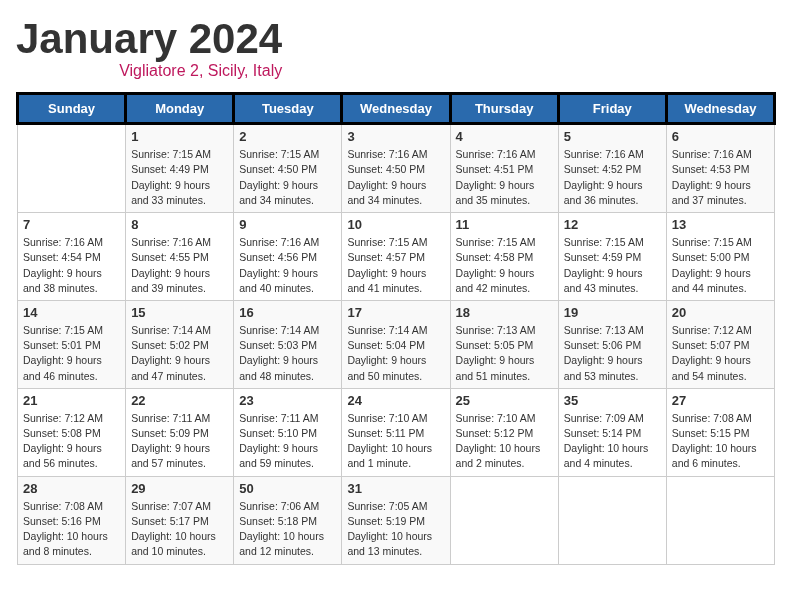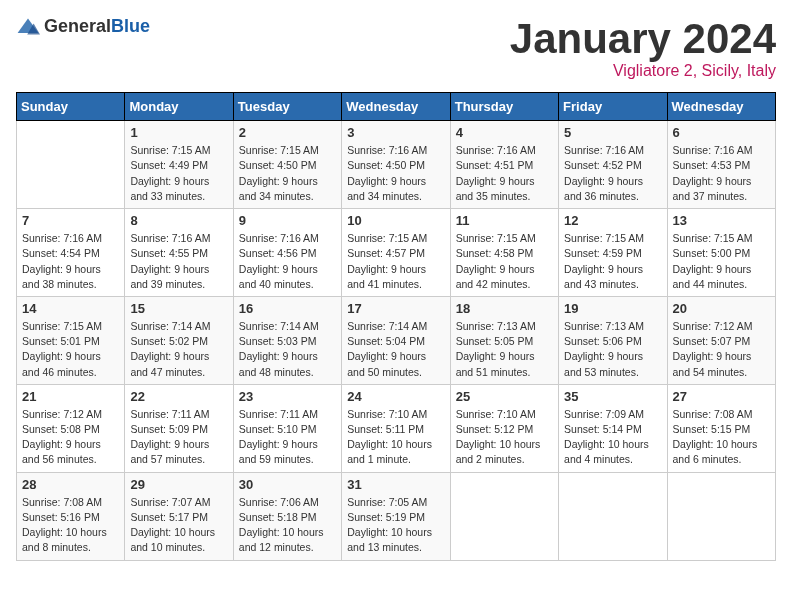--- a/index.html
+++ b/index.html
@@ -50,24 +50,24 @@
     }
     table {
       width: 100%;
       border-collapse: collapse;
       font-size: 11px;
     }
     thead tr th {
       background-color: #2a6aad;
       color: #fff;
       padding: 6px 4px;
-      text-align: left;
+      text-align: center;
       font-size: 13px;
       font-weight: bold;
-      border: 1px solid #000000;
+      border: 3px solid #000000;
     }
     tbody tr td {
       border: 1px solid #ccc;
       vertical-align: top;
       padding: 4px 5px;
       min-height: 80px;
       color: #333;
       background: #fff;
     }
     tbody tr:nth-child(odd) td {
@@ -85,29 +85,20 @@
       color: #333;
     }
     .empty-cell {
       background: #fff !important;
     }
   </style>
 </head>
 <body>
 
 <div class="header-section">
-  <div class="logo">
-    <svg class="logo-icon" viewBox="0 0 30 25" xmlns="http://www.w3.org/2000/svg">
-      <polygon points="15,2 28,20 2,20" fill="#2a6aad" opacity="0.85"></polygon>
-      <polygon points="22,8 30,22 14,22" fill="#1a4a8a" opacity="0.7"></polygon>
-    </svg>
-    <div>
-      <span class="logo-text-general">General</span><span class="logo-text-blue">Blue</span>
-    </div>
-  </div>
   <div class="title-section">
     <div class="calendar-title">January 2024</div>
     <div class="calendar-subtitle">Vigliatore 2, Sicily, Italy</div>
   </div>
 </div>
 
 <table>
   <thead>
     <tr>
     <th>Sunday</th>
@@ -240,21 +231,21 @@
       <tr>
         <td>
           <span class="day-number">28</span>
           <div class="day-info">Sunrise: 7:08 AM<br>Sunset: 5:16 PM<br>Daylight: 10 hours<br>and 8 minutes.</div>
         </td>
         <td>
           <span class="day-number">29</span>
           <div class="day-info">Sunrise: 7:07 AM<br>Sunset: 5:17 PM<br>Daylight: 10 hours<br>and 10 minutes.</div>
         </td>
         <td>
-          <span class="day-number">30</span>
+          <span class="day-number">50</span>
           <div class="day-info">Sunrise: 7:06 AM<br>Sunset: 5:18 PM<br>Daylight: 10 hours<br>and 12 minutes.</div>
         </td>
         <td>
           <span class="day-number">31</span>
           <div class="day-info">Sunrise: 7:05 AM<br>Sunset: 5:19 PM<br>Daylight: 10 hours<br>and 13 minutes.</div>
         </td>
         <td class="empty-cell"></td>
         <td class="empty-cell"></td>
         <td class="empty-cell"></td>
       </tr>

